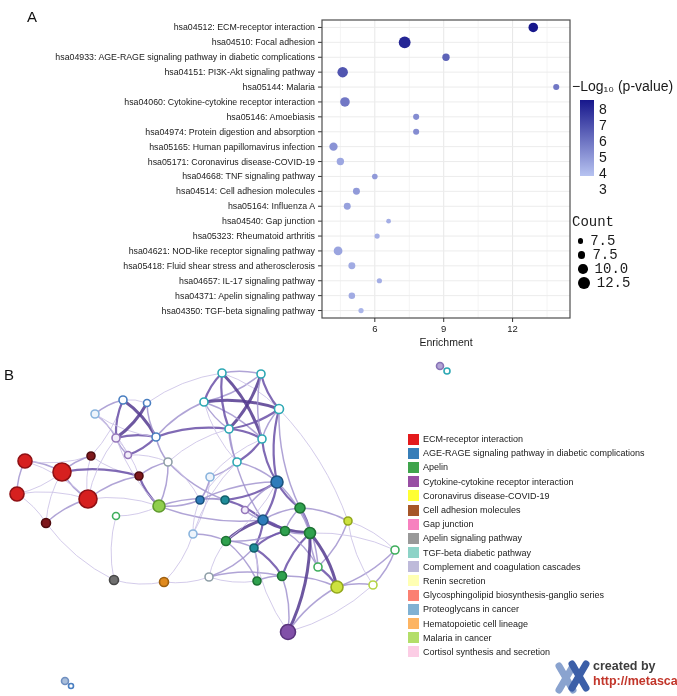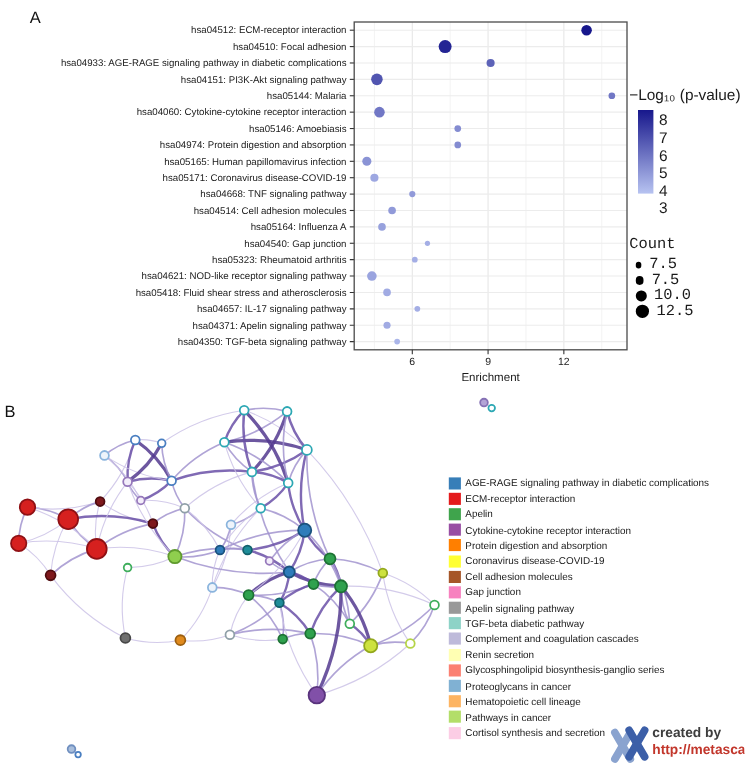--- a/index.html
+++ b/index.html
@@ -362,40 +362,36 @@
         <circle cx="288" cy="277" r="7.5" fill="#8150a8" stroke="#59337d" stroke-width="1.6"></circle>
         <circle cx="65" cy="326" r="3.5" fill="#a9bedb" stroke="#6f8fc0" stroke-width="1.6"></circle>
         <circle cx="71" cy="331" r="2.5" fill="#ffffff" stroke="#4a7fc1" stroke-width="1.6"></circle>
         <circle cx="440" cy="11" r="3.5" fill="#b3a4d6" stroke="#8672b5" stroke-width="1.6"></circle>
         <circle cx="447" cy="16" r="3" fill="#ffffff" stroke="#2da8b4" stroke-width="1.6"></circle>
       </g>
     </svg>
 
   <div id="legendB">
       <div class="blegend-row">
+        <span class="blegend-swatch" style="background: rgb(228, 26, 28);"></span>
+        <span>ECM-receptor interaction</span>
+      </div>
+      <div class="blegend-row">
         <span class="blegend-swatch" style="background: rgb(55, 126, 184);"></span>
         <span>AGE-RAGE signaling pathway in diabetic complications</span>
       </div>
       <div class="blegend-row">
-        <span class="blegend-swatch" style="background: rgb(228, 26, 28);"></span>
-        <span>ECM-receptor interaction</span>
-      </div>
-      <div class="blegend-row">
         <span class="blegend-swatch" style="background: rgb(63, 164, 76);"></span>
         <span>Apelin</span>
       </div>
       <div class="blegend-row">
         <span class="blegend-swatch" style="background: rgb(152, 78, 163);"></span>
         <span>Cytokine-cytokine receptor interaction</span>
       </div>
       <div class="blegend-row">
-        <span class="blegend-swatch" style="background: rgb(255, 127, 0);"></span>
-        <span>Protein digestion and absorption</span>
-      </div>
-      <div class="blegend-row">
         <span class="blegend-swatch" style="background: rgb(255, 255, 51);"></span>
         <span>Coronavirus disease-COVID-19</span>
       </div>
       <div class="blegend-row">
         <span class="blegend-swatch" style="background: rgb(166, 86, 40);"></span>
         <span>Cell adhesion molecules</span>
       </div>
       <div class="blegend-row">
         <span class="blegend-swatch" style="background: rgb(247, 129, 191);"></span>
         <span>Gap junction</span>
@@ -423,21 +419,21 @@
       <div class="blegend-row">
         <span class="blegend-swatch" style="background: rgb(128, 177, 211);"></span>
         <span>Proteoglycans in cancer</span>
       </div>
       <div class="blegend-row">
         <span class="blegend-swatch" style="background: rgb(253, 180, 98);"></span>
         <span>Hematopoietic cell lineage</span>
       </div>
       <div class="blegend-row">
         <span class="blegend-swatch" style="background: rgb(179, 222, 105);"></span>
-        <span>Pathways in cancer</span>
+        <span>Malaria in cancer</span>
       </div>
       <div class="blegend-row">
         <span class="blegend-swatch" style="background: rgb(252, 205, 229);"></span>
         <span>Cortisol synthesis and secretion</span>
       </div>
     </div>
 
   <div id="credit">
     <svg width="38" height="39">
       <g stroke="#8aa3cf" stroke-width="7" stroke-linecap="round" fill="none">

